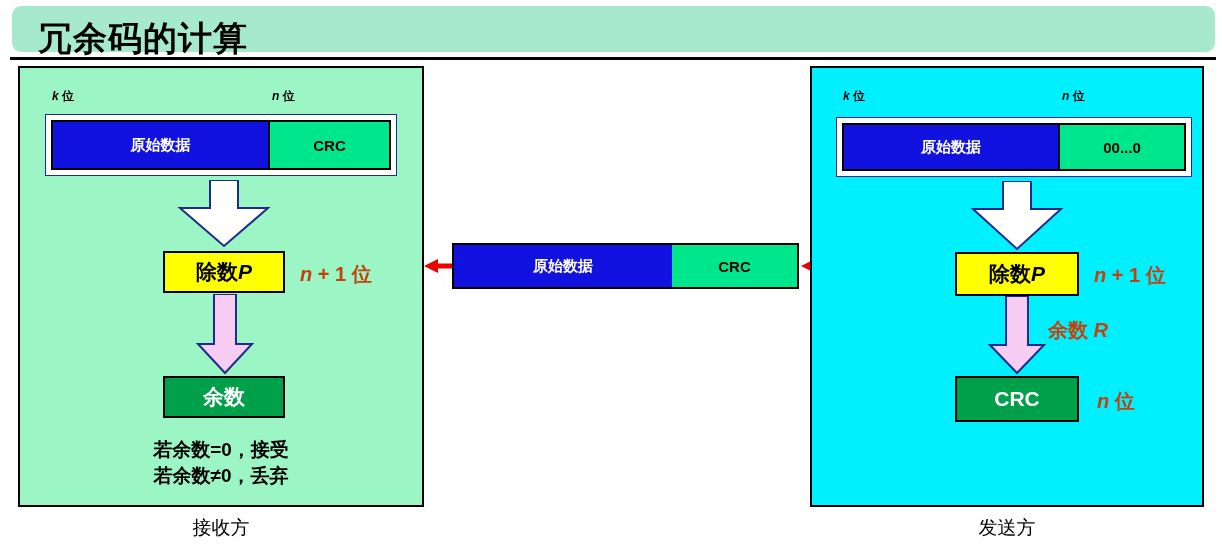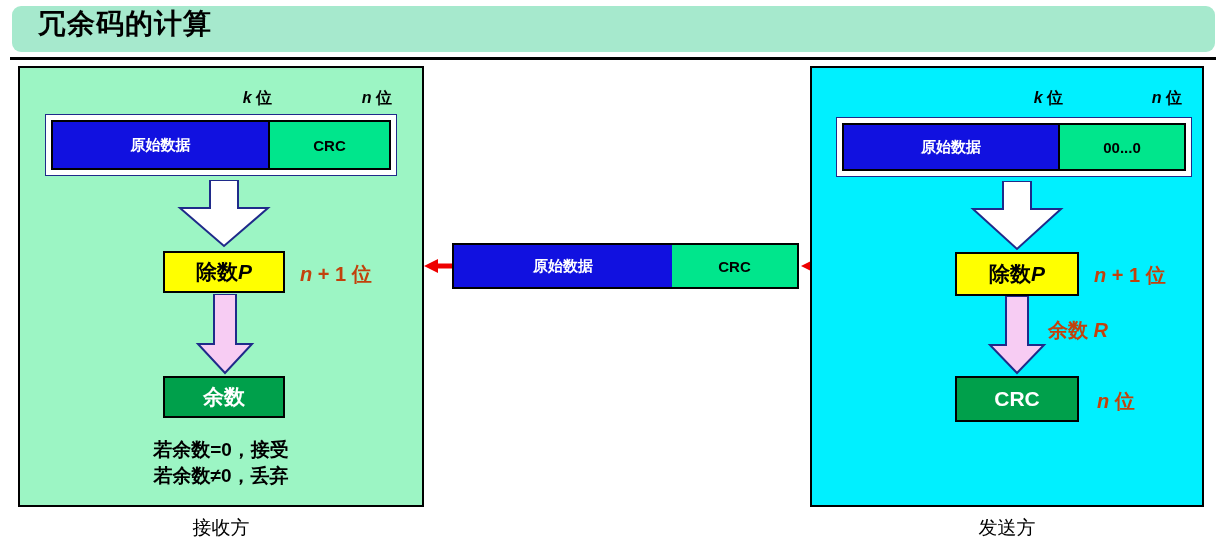--- a/index.html
+++ b/index.html
@@ -21,22 +21,22 @@
     left: 12px;
     top: 6px;
     width: 1203px;
     height: 46px;
     background: #a6e9cd;
     border-radius: 9px;
   }
   #page-title {
     position: absolute;
     left: 38px;
-    top: 7px;
-    font-size: 28px;
+    top: 21px;
+    font-size: 34px;
     font-weight: bold;
     color: #000000;
     letter-spacing: 1px;
     line-height: 34px;
     white-space: nowrap;
   }
   #title-rule {
     position: absolute;
     left: 10px;
     top: 57px;
@@ -73,24 +73,24 @@
     color: #000000;
     text-align: center;
     white-space: nowrap;
   }
   #receiver-caption { left: 18px; top: 515px; width: 406px; }
   #sender-caption   { left: 810px; top: 515px; width: 394px; }
 
   
   .bitlabel {
     position: absolute;
-    font-size: 16px;
-    font-weight: bold;
-    color: #000000;
-    text-align: right;
+    font-size: 12px;
+    font-weight: bold;
+    color: #000000;
+    text-align: left;
     white-space: nowrap;
   }
   .bitlabel .ital { font-style: italic; }
 
   
   .word-frame {
     position: absolute;
     background: #ffffff;
     border: 1px solid #1f2a8a;
     box-sizing: border-box;

